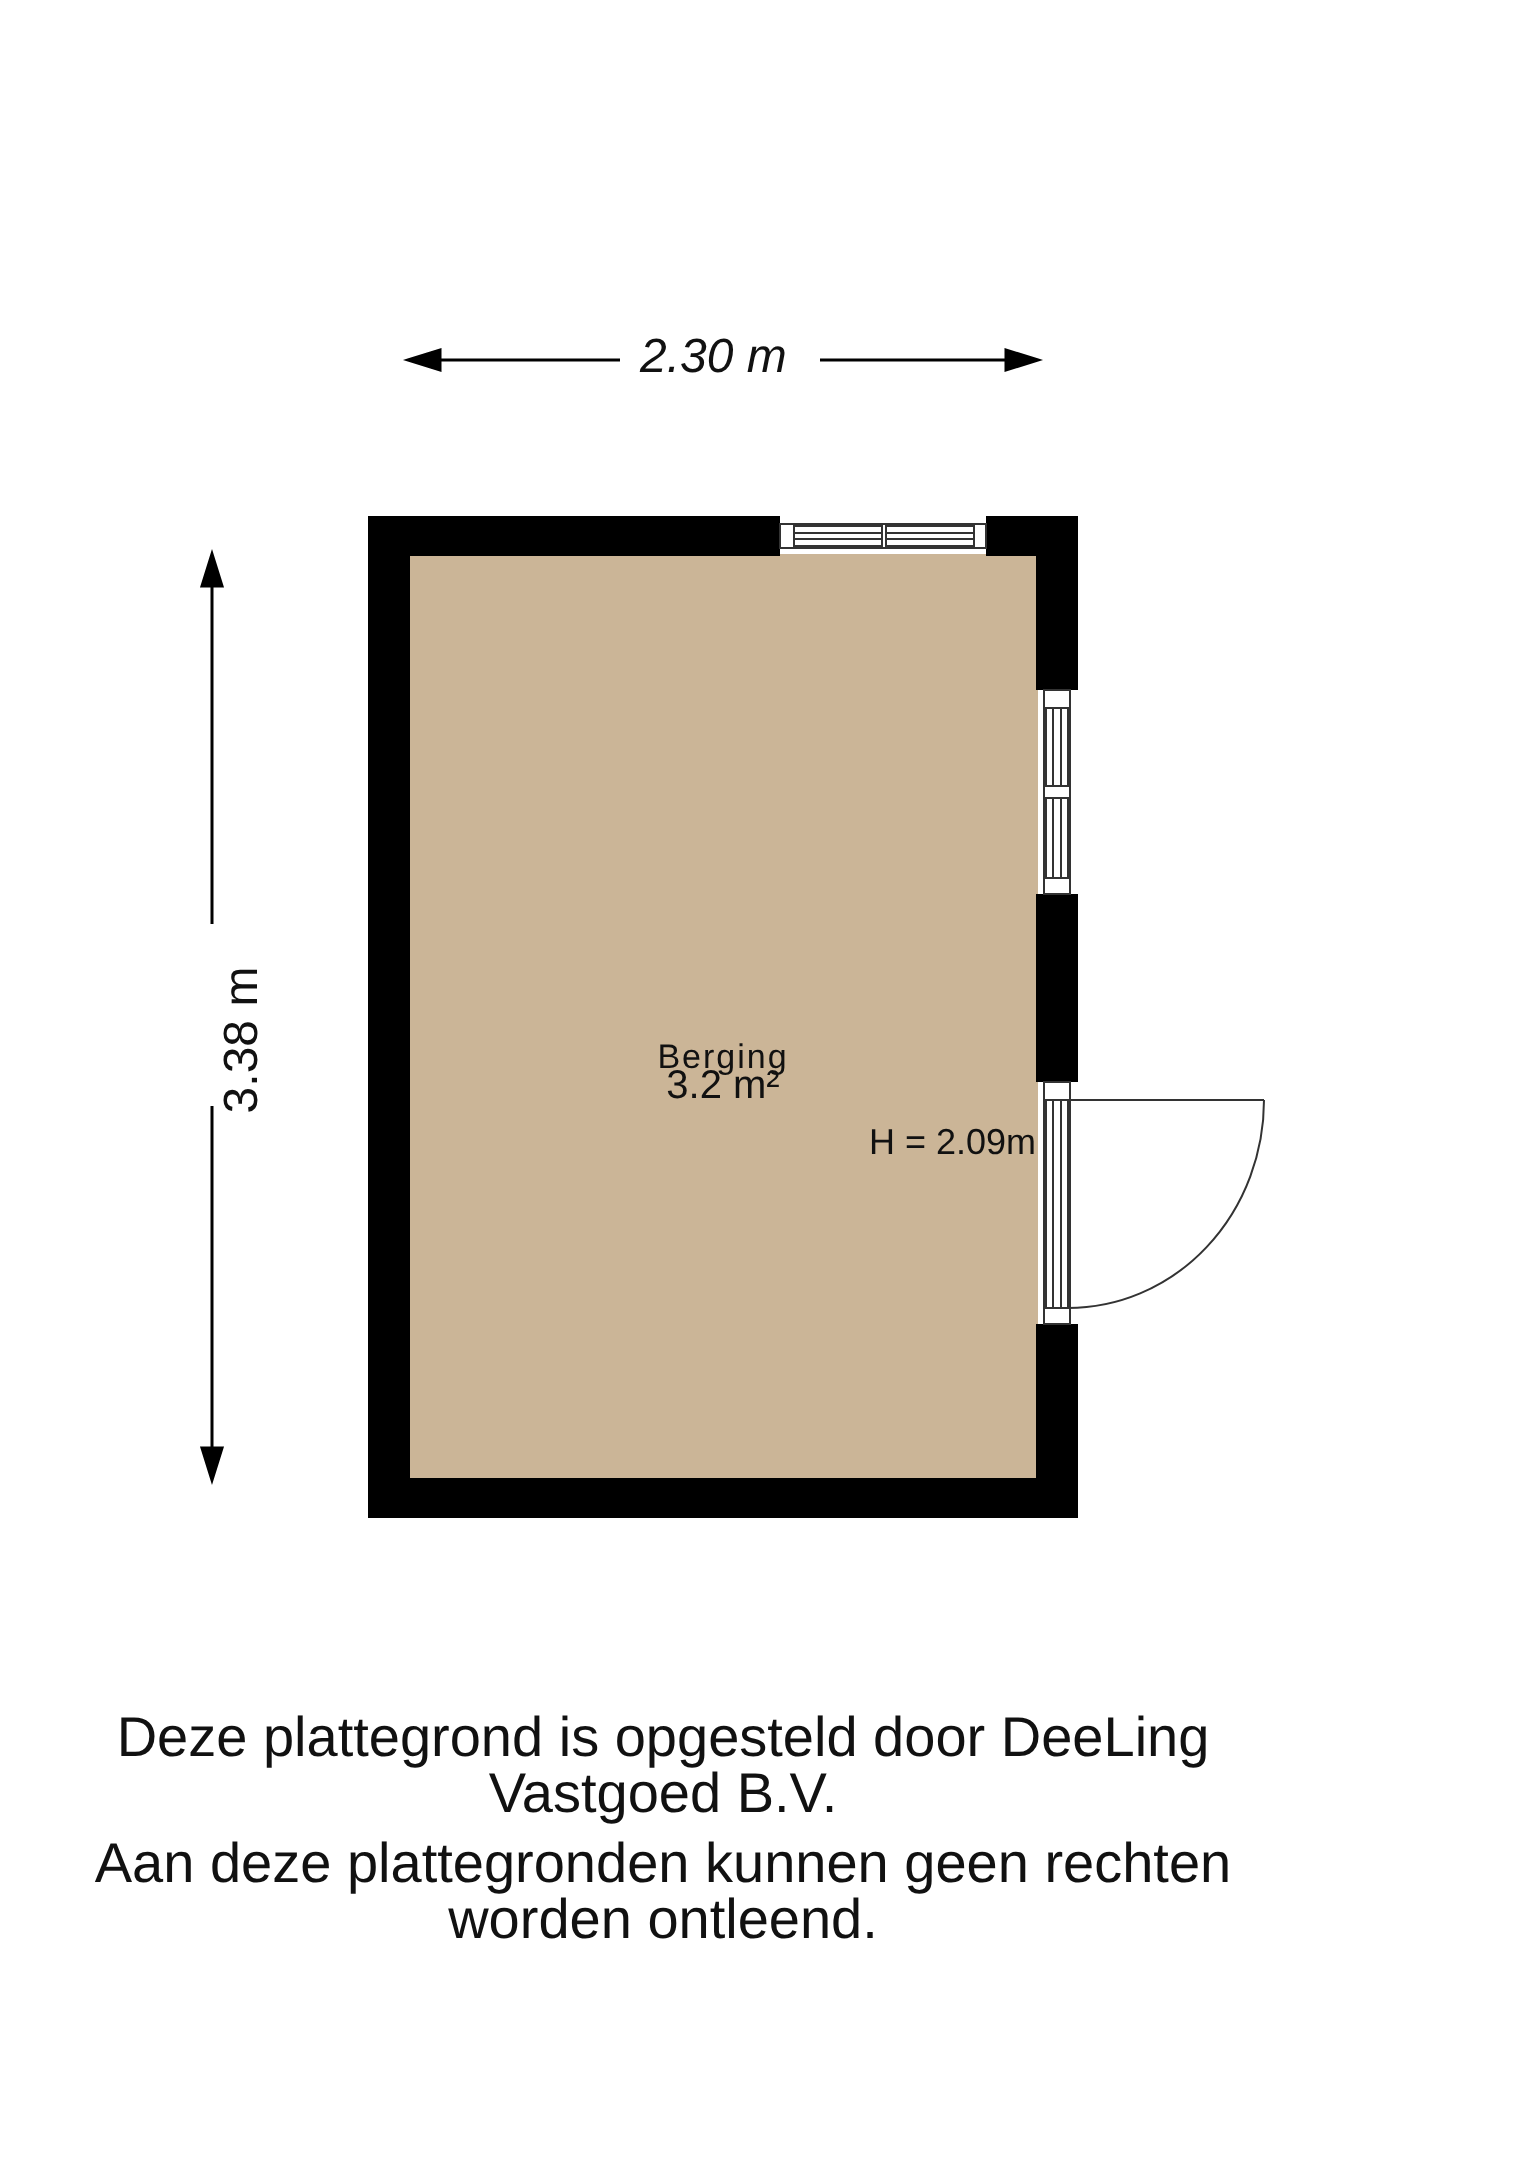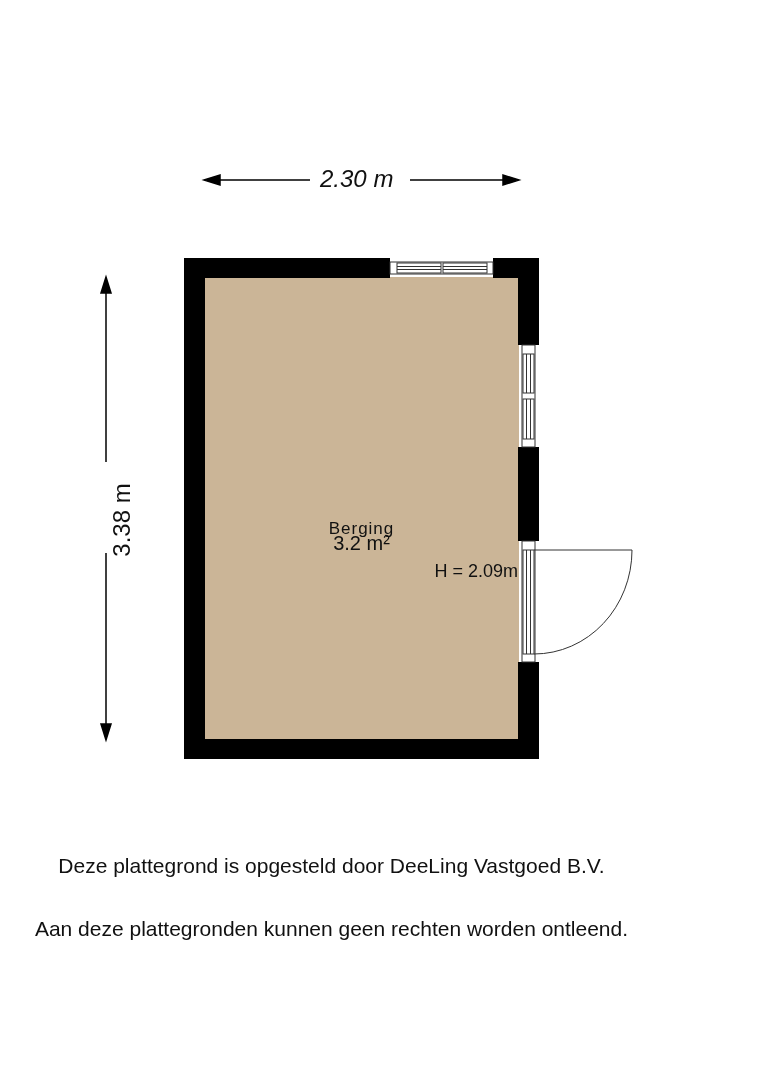--- a/index.html
+++ b/index.html
@@ -6,21 +6,21 @@
     body { width: 764px; height: 1080px; position: relative; overflow: hidden;
            font-family: "Liberation Sans", sans-serif; color: #111; }
     svg { position: absolute; left: 0; top: 0; }
     .dim-label { position: absolute; font-size: 24px; background: #fff; padding: 0 6px; line-height: 1; }
     #dim-width-label { left: 314px; top: 167px; font-style: italic; }
     #dim-height-label { left: 79px; top: 508px; transform: rotate(-90deg); transform-origin: center; white-space: nowrap; }
     .room-text { position: absolute; left: 205px; width: 313px; text-align: center; line-height: 1; }
     #room-name { top: 496px; font-size: 17px; letter-spacing: 1px; margin-top: 24px; }
     #room-area { top: 533px; font-size: 20px; }
     #room-height { top: 562px; font-size: 18px; text-align: right; }
-    .footer { position: absolute; left: 0; width: 663px; text-align: center; font-size: 21px; line-height: 1; }
+    .footer { position: absolute; left: 0; width: 663px; text-align: center; font-size: 28px; line-height: 1; }
     #footer-line-1 { top: 855px; }
     #footer-line-2 { top: 918px; }
   </style>
 </head>
 <body>
 
 <svg width="764" height="1080" viewBox="0 0 764 1080">
 
   <g stroke="#000" stroke-width="1.5" fill="#000">
     <line x1="216" y1="180" x2="310" y2="180"></line>

